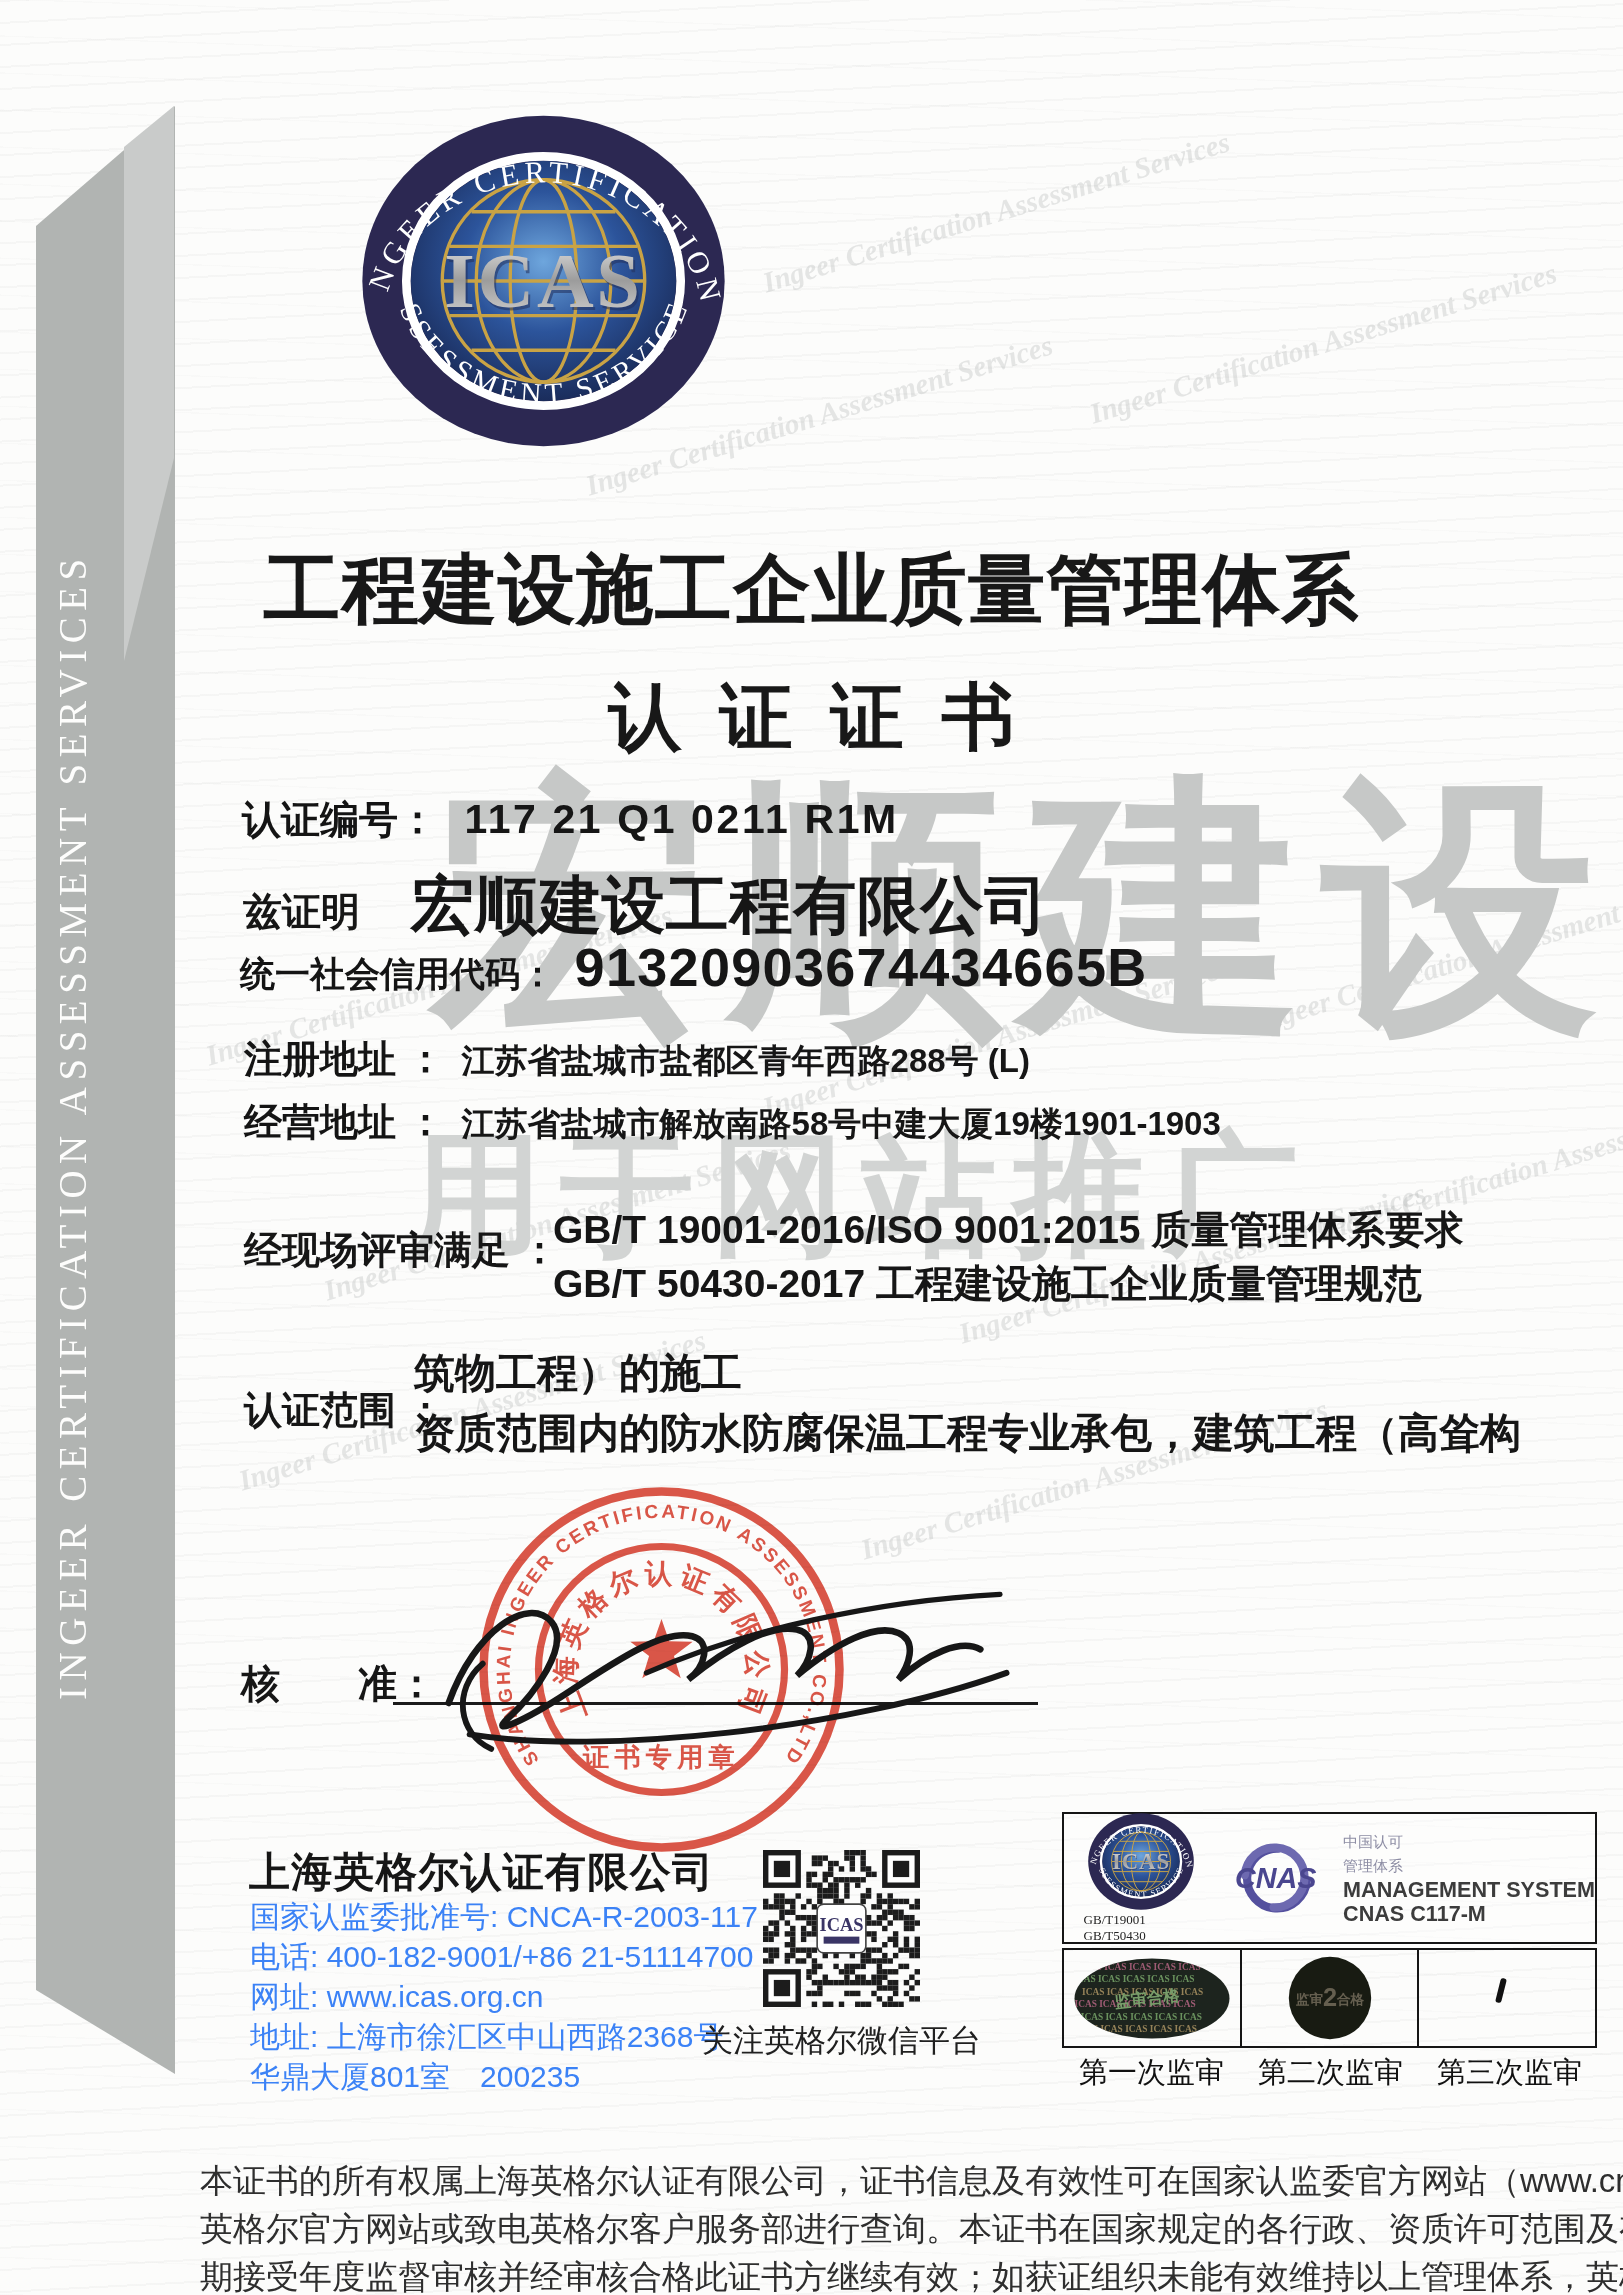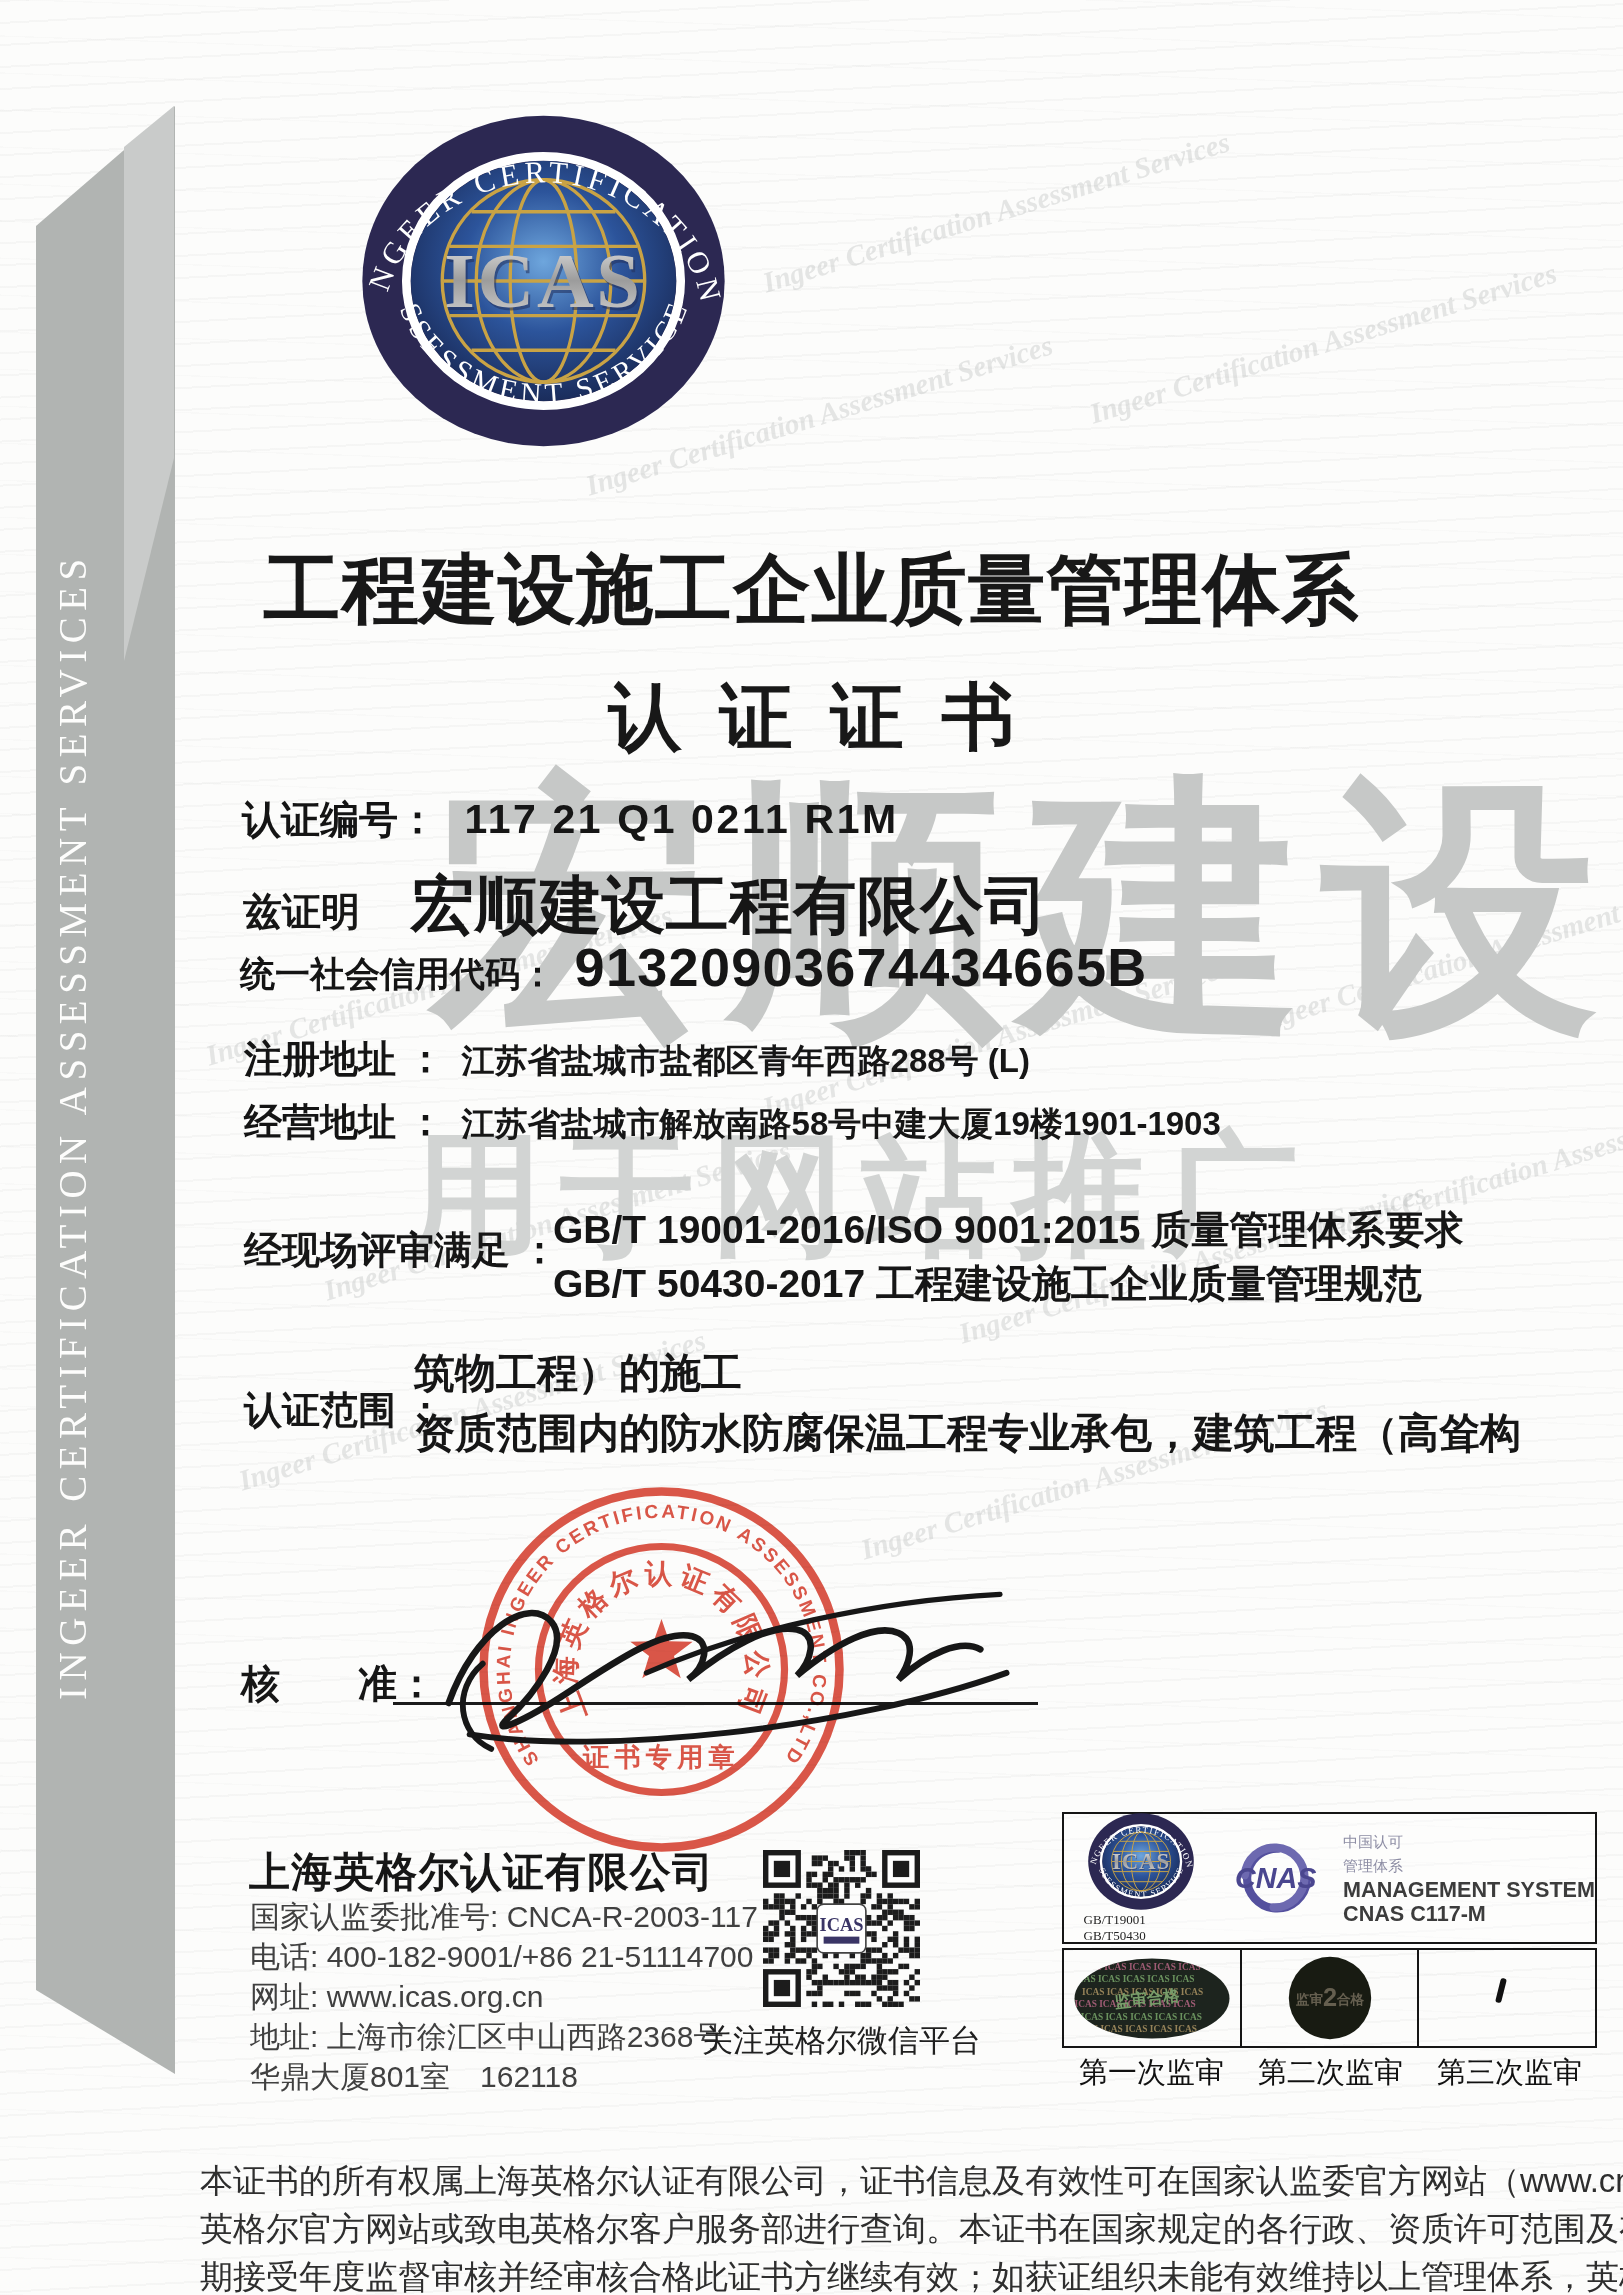--- a/index.html
+++ b/index.html
@@ -56,21 +56,21 @@
   .date-row{display:flex;align-items:baseline;margin-bottom:22px;font-size:31px;line-height:31px;}
   .date-row .lbl{width:196px;font-weight:600;}
   .date-row .val{margin-left:43px;letter-spacing:1.3px;}
   
   .approve-lbl{left:241px;top:1657px;font-size:39px;font-weight:700;z-index:2;}
   .sign-line{left:393px;top:1702px;width:645px;height:2.6px;background:#1b1b1b;z-index:2;}
   #stamp{left:475px;top:1483px;width:373px;height:373px;z-index:3;opacity:.88;mix-blend-mode:multiply;}
   #signature{left:429px;top:1538px;width:609px;height:223px;z-index:4;}
   
   .issuer-name{left:249px;top:1845px;font-size:41px;font-weight:800;letter-spacing:1.3px;z-index:2;}
-  .issuer-lines{left:250px;top:1897px;font-size:30px;line-height:40px;color:#404040;z-index:2;white-space:nowrap;}
+  .issuer-lines{left:250px;top:1897px;font-size:30px;line-height:40px;color:#3b82f6;z-index:2;white-space:nowrap;}
   
   #qr{left:763px;top:1850px;width:157px;height:157px;z-index:2;}
   #qr svg{width:100%;height:100%;}
   .qr-caption{left:694px;top:2020px;width:295px;text-align:center;font-size:31px;color:#202020;z-index:2;}
   
   .acc-box{left:1062px;top:1812px;width:531px;height:128px;border:2.6px solid #151515;z-index:2;
     display:flex;align-items:center;background:rgba(255,255,255,.35);}
   .acc-icas{display:flex;flex-direction:column;align-items:center;margin-left:19.6px;}
   .acc-icas svg{width:110px;height:99px;}
   .acc-icas-caption{font-size:13px;color:#222;margin-top:1.3px;font-family:"Liberation Serif",serif;}
@@ -227,21 +227,21 @@
       </g>
     </svg>
   </div>
 
   <div class="abs issuer-name">上海英格尔认证有限公司</div>
   <div class="abs issuer-lines">
     <div>国家认监委批准号: CNCA-R-2003-117</div>
     <div>电话: 400-182-9001/+86 21-51114700</div>
     <div>网址: www.icas.org.cn</div>
     <div>地址: 上海市徐汇区中山西路2368号</div>
-    <div>华鼎大厦801室　162118</div>
+    <div>华鼎大厦801室　200235</div>
   </div>
 
   <div id="qr" class="abs"><svg viewBox="0 0 290 290">
         <rect x="150" y="0" width="10" height="10" fill="#1c1c1c"></rect>
         <rect x="160" y="0" width="10" height="10" fill="#1c1c1c"></rect>
         <rect x="170" y="0" width="10" height="10" fill="#1c1c1c"></rect>
         <rect x="180" y="0" width="10" height="10" fill="#1c1c1c"></rect>
         <rect x="90" y="10" width="10" height="10" fill="#1c1c1c"></rect>
         <rect x="100" y="10" width="10" height="10" fill="#1c1c1c"></rect>
         <rect x="110" y="10" width="10" height="10" fill="#1c1c1c"></rect>

